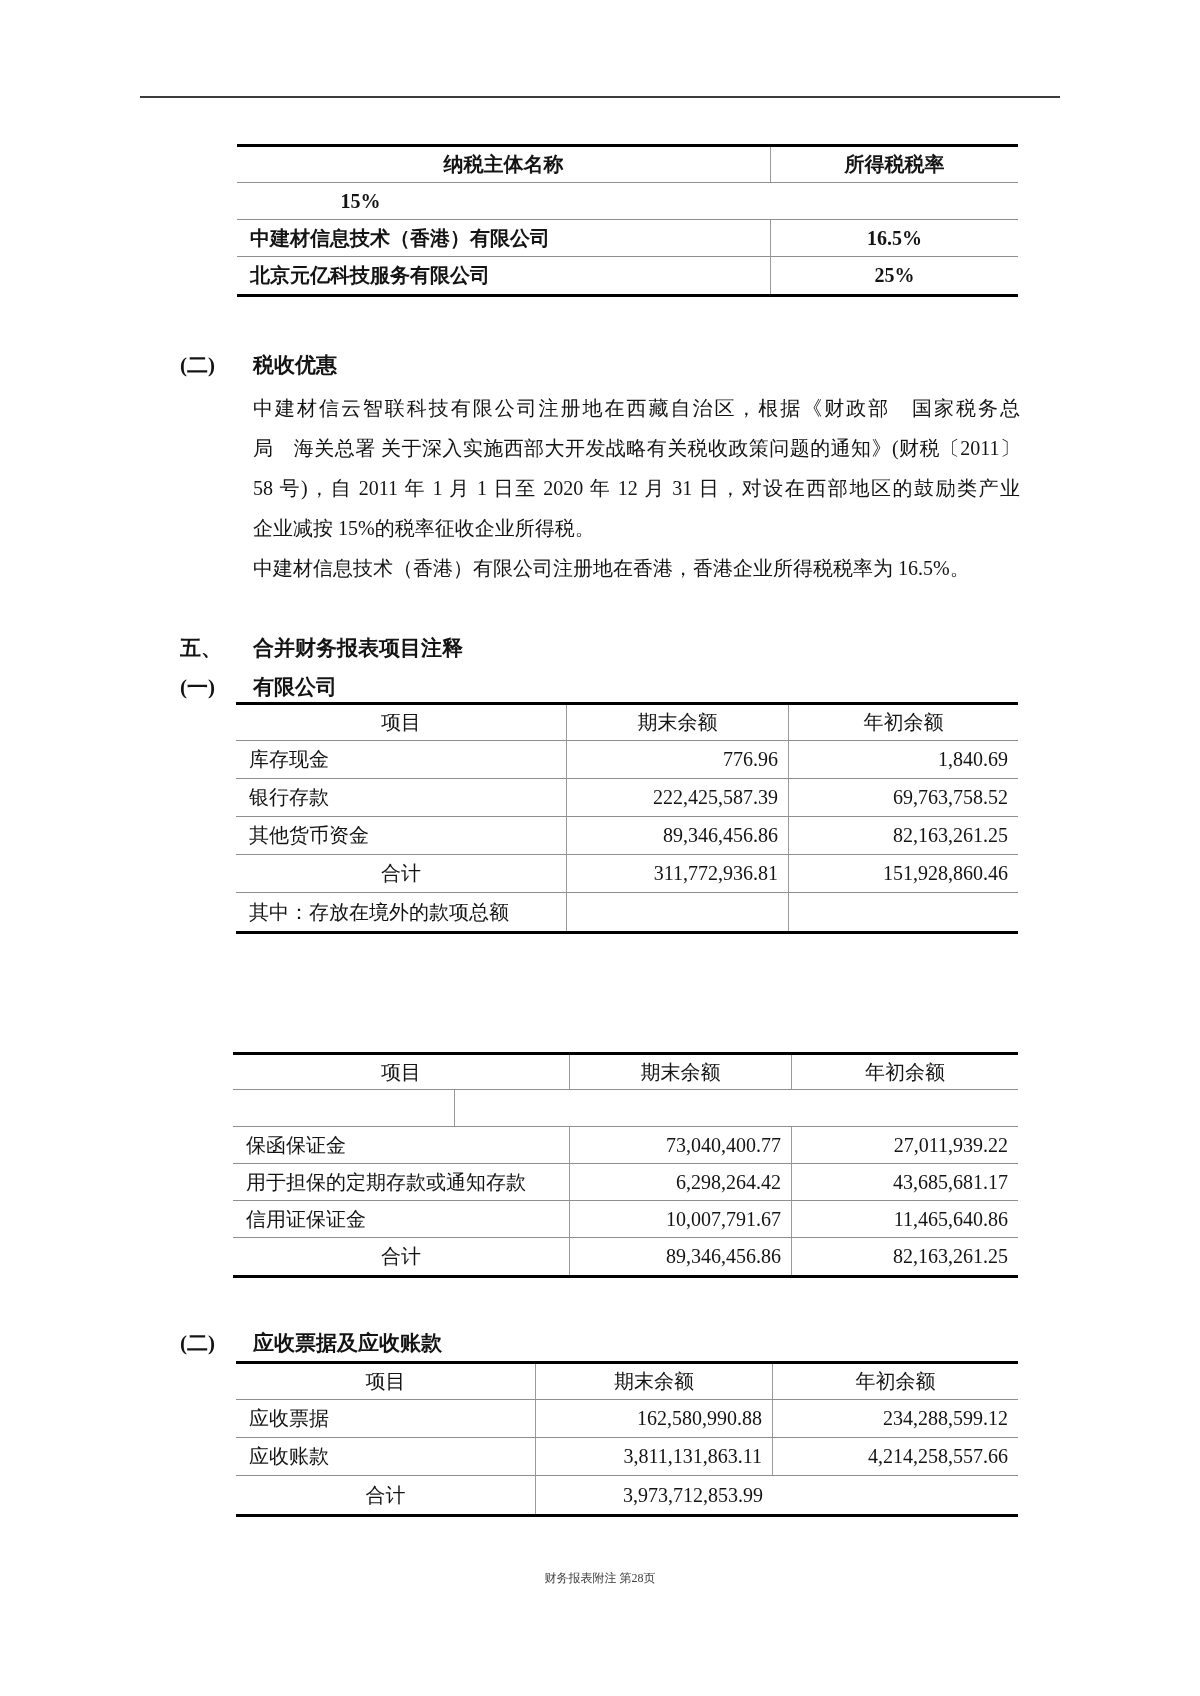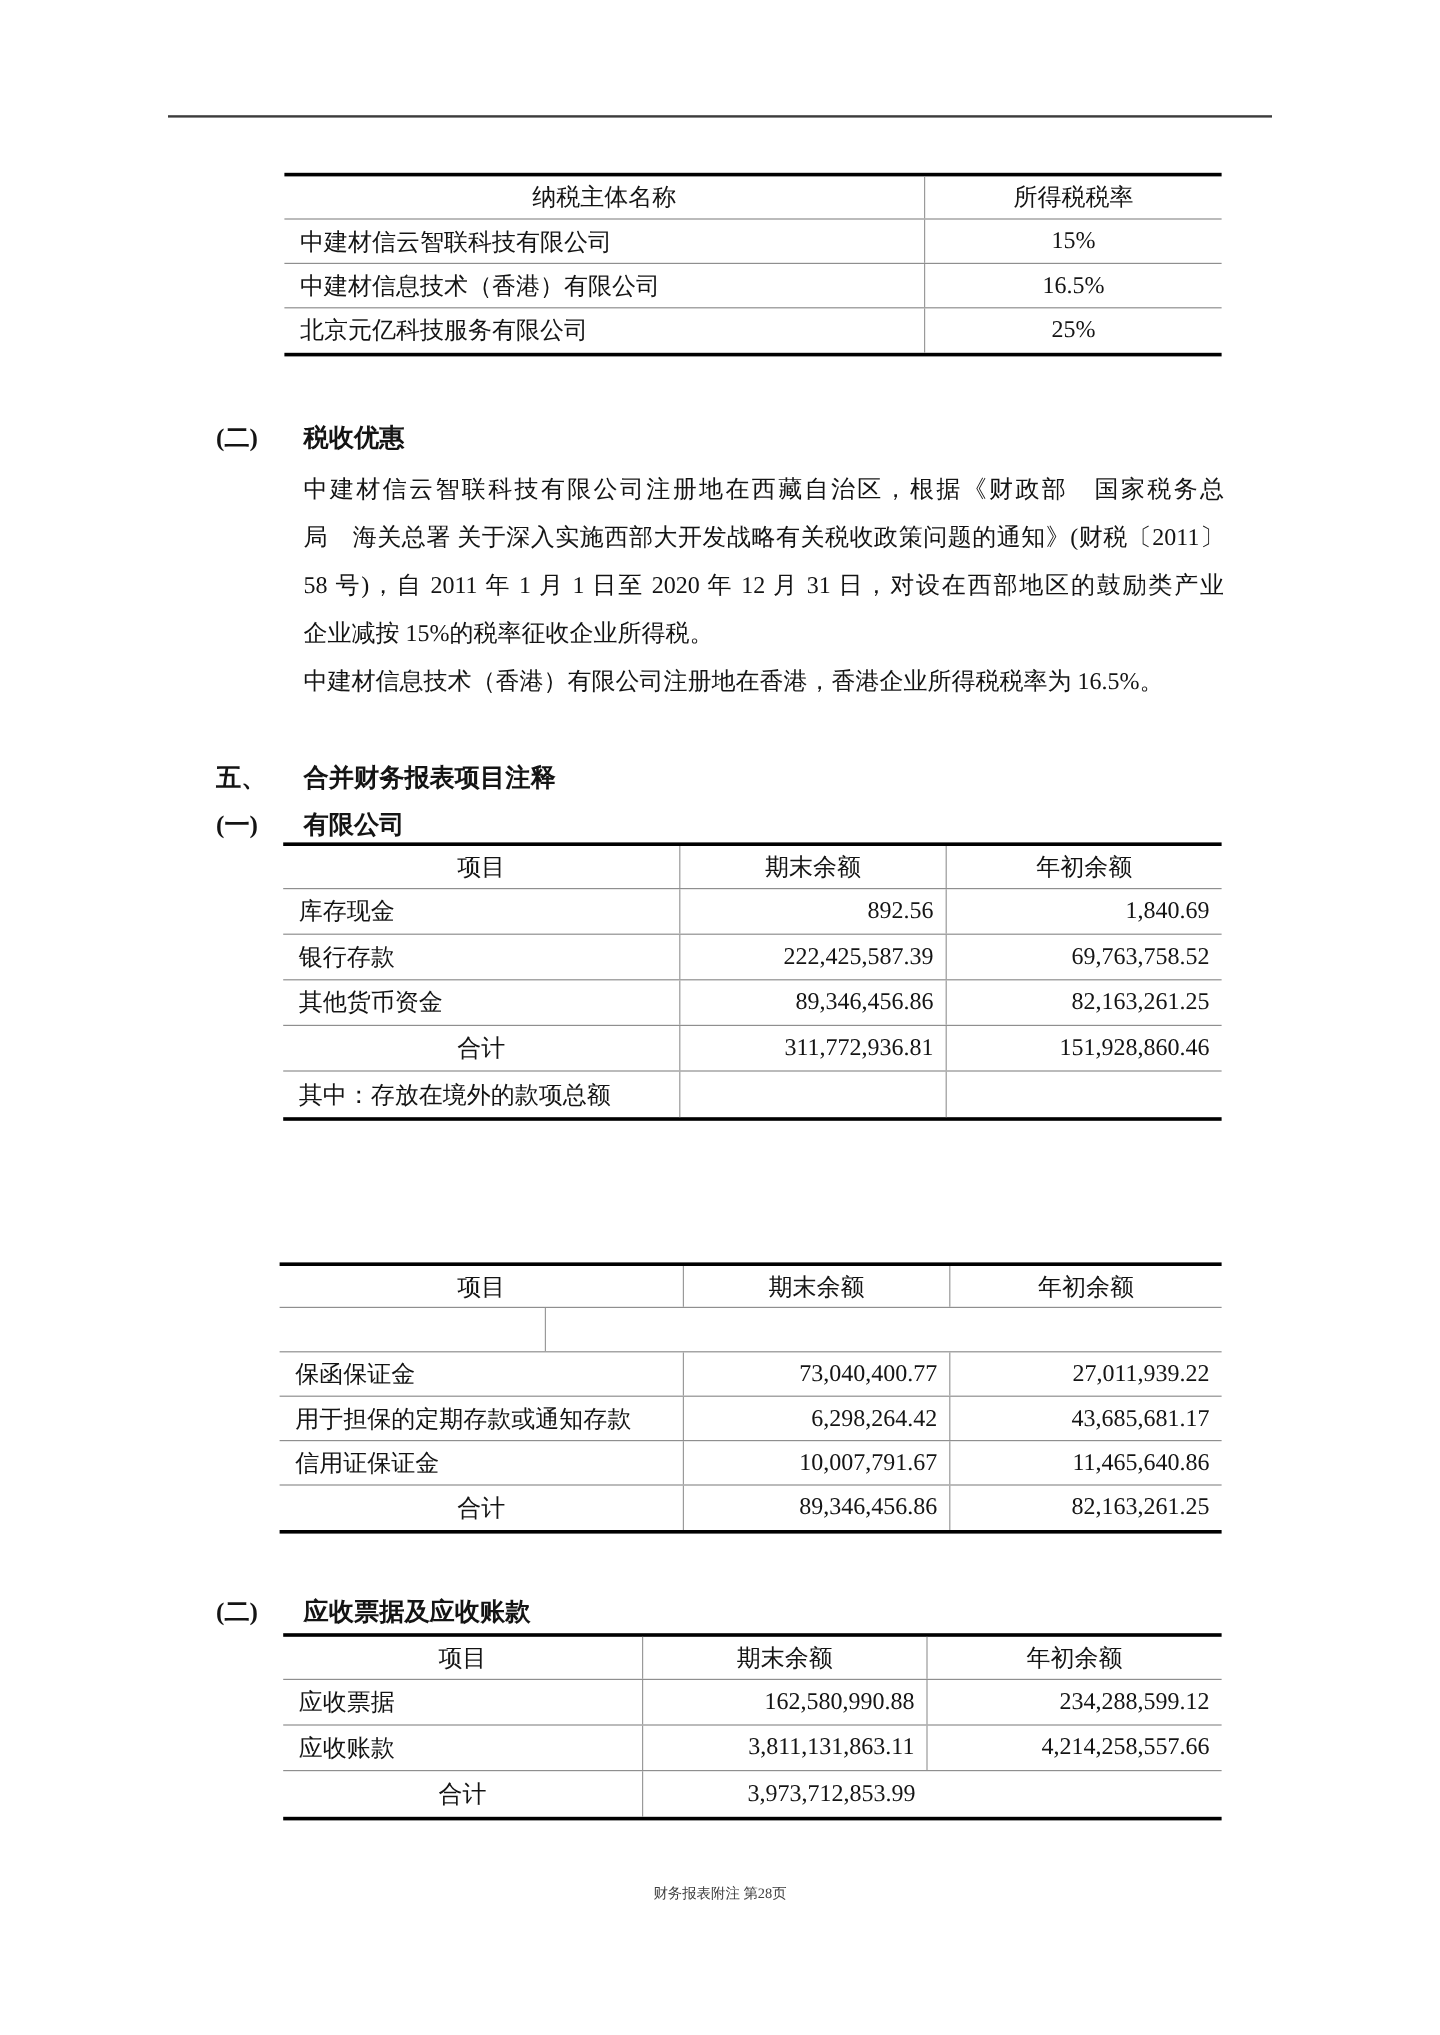--- a/index.html
+++ b/index.html
@@ -6,21 +6,21 @@
   html,body { background:#ffffff; }
   .doc {
     position:relative; width:1200px; height:1696px; background:#fff;
     font-family:"Liberation Serif","DejaVu Serif",serif; color:#141414;
     overflow:hidden;
   }
   .toprule { position:absolute; left:140px; top:96px; width:920px; height:2px; background:#3c3c3c; }
 
   
   .table { position:absolute; border-top:3px solid #000; border-bottom:3px solid #000; }
-  .t1 { left:237px; width:781px; top:144px; }
+  .t1 { left:237px; width:781px; top:144px;font-weight:bold; }
   .t2 { left:236px; width:782px; top:702px; }
   .t3 { left:233px; width:785px; top:1052px; }
   .t4 { left:236px; width:782px; top:1361px; }
 
   .trow { display:flex; align-items:stretch; border-bottom:1px solid #8f8f8f; }
   .trow:last-child { border-bottom:none; }
   .tcell { display:flex; align-items:center; font-size:20px; overflow:hidden; }
   .tcell:not(:last-child) { border-right:1px solid #9a9a9a; }
 
   .t1 .trow{height:37px} .t1 .trow.head{height:36px}
@@ -57,21 +57,20 @@
 <div class="doc">
 
   <div class="toprule"></div>
 
   <div class="table t1">
       <div class="trow head">
         <div class="tcell c0">纳税主体名称</div>
         <div class="tcell c1">所得税税率</div>
       </div>
       <div class="trow">
-        <div class="tcell c0">中建材信云智联科技有限公司</div>
         <div class="tcell c1">15%</div>
       </div>
       <div class="trow">
         <div class="tcell c0">中建材信息技术（香港）有限公司</div>
         <div class="tcell c1">16.5%</div>
       </div>
       <div class="trow">
         <div class="tcell c0">北京元亿科技服务有限公司</div>
         <div class="tcell c1">25%</div>
       </div>
@@ -101,21 +100,21 @@
     <span class="sectitle">有限公司</span>
   </div>
   <div class="table t2">
       <div class="trow head">
         <div class="tcell c0">项目</div>
         <div class="tcell c1">期末余额</div>
         <div class="tcell c2">年初余额</div>
       </div>
       <div class="trow">
         <div class="tcell c0">库存现金</div>
-        <div class="tcell c1">892.56</div>
+        <div class="tcell c1">776.96</div>
         <div class="tcell c2">1,840.69</div>
       </div>
       <div class="trow">
         <div class="tcell c0">银行存款</div>
         <div class="tcell c1">222,425,587.39</div>
         <div class="tcell c2">69,763,758.52</div>
       </div>
       <div class="trow">
         <div class="tcell c0">其他货币资金</div>
         <div class="tcell c1">89,346,456.86</div>

